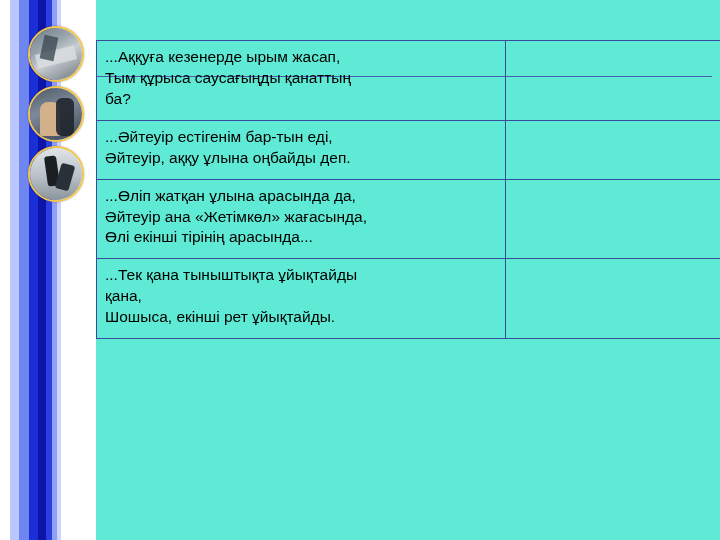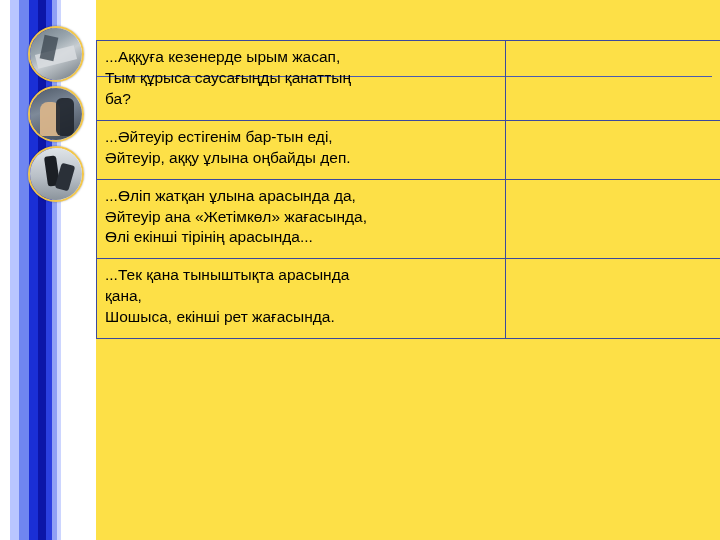--- a/index.html
+++ b/index.html
@@ -10,21 +10,21 @@
     width: 720px;
     height: 540px;
     overflow: hidden;
     font-family: "Liberation Sans", sans-serif;
     background: #ffffff;
   }
   .slide {
     position: relative;
     width: 720px;
     height: 540px;
-    background: #fde047;
+    background: #5eead4;
   }
 
   
   .left-bars {
     position: absolute;
     left: 0;
     top: 0;
     width: 96px;
     height: 540px;
   }
@@ -190,23 +190,23 @@
         <tr>
           <td class="col-text">
             <div class="line">...Өліп жатқан ұлына арасында да,</div>
             <div class="line">Әйтеуір ана «Жетімкөл» жағасында,</div>
             <div class="line">Өлі екінші тірінің арасында...</div>
           </td>
           <td class="col-blank"></td>
         </tr>
         <tr>
           <td class="col-text">
-            <div class="line">...Тек қана тыныштықта арасында</div>
+            <div class="line">...Тек қана тыныштықта ұйықтайды</div>
             <div class="line">қана,</div>
-            <div class="line">Шошыса, екінші рет жағасында.</div>
+            <div class="line">Шошыса, екінші рет ұйықтайды.</div>
           </td>
           <td class="col-blank"></td>
         </tr>
       </tbody>
     </table>
   </div>
 
 </div>
 
 </body></html>

